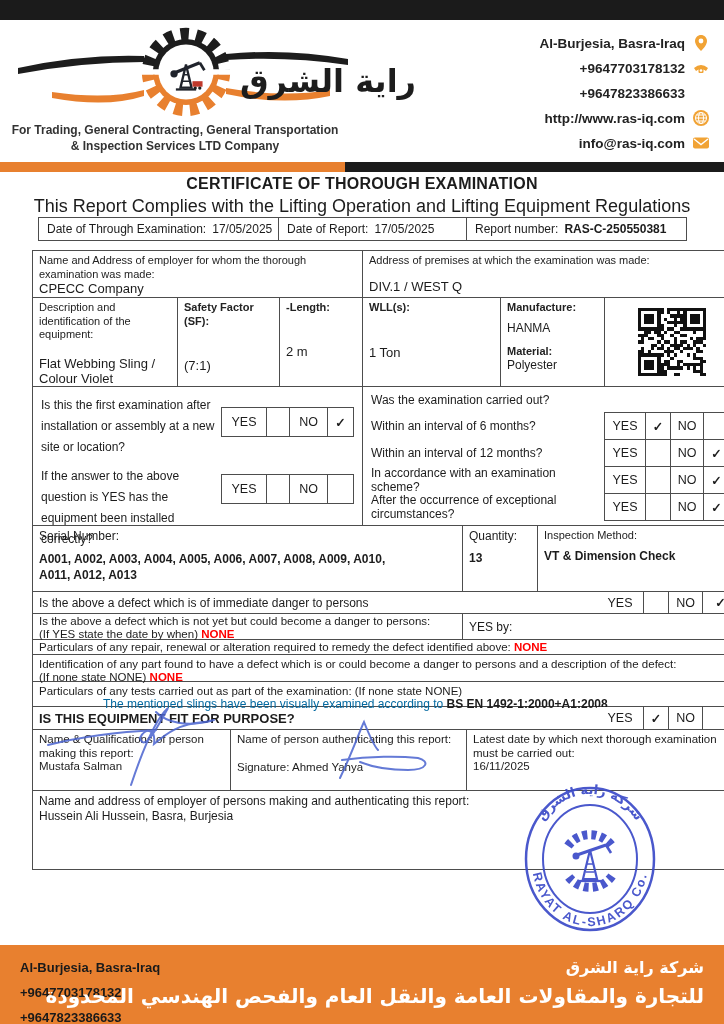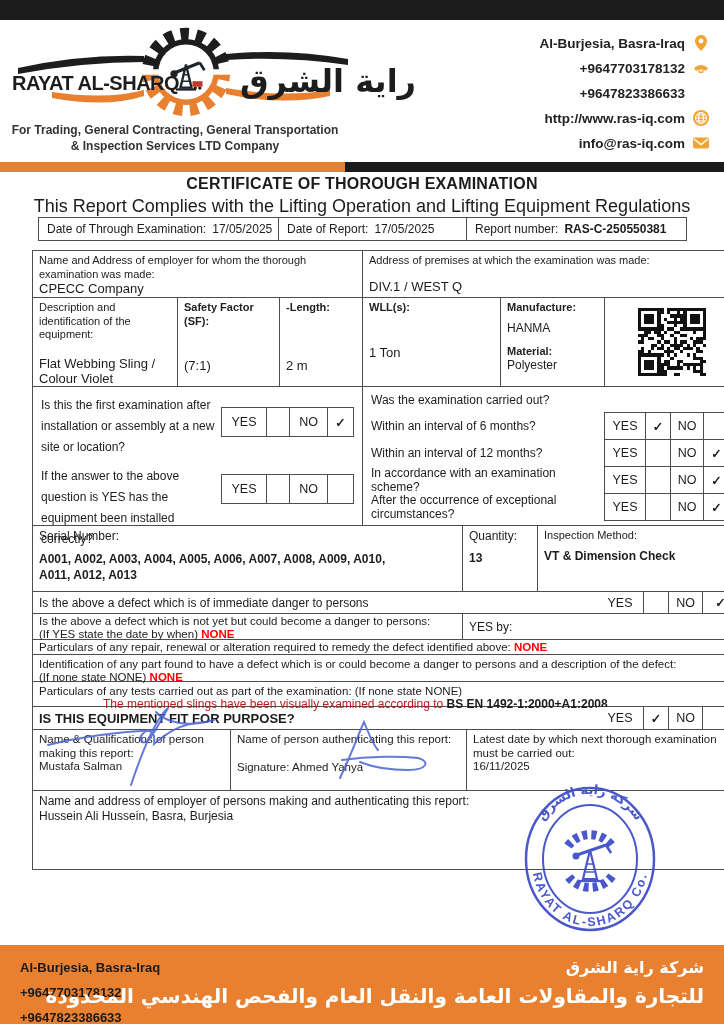--- a/index.html
+++ b/index.html
@@ -41,21 +41,21 @@
   .daterow .cell:last-child { border-right:none; }
   .maintable { position:absolute; top:250px; left:32px; width:707px; }
   .row { display:flex; border-top:1px solid #4d4d4d; }
   .row:first-child { border-top:none; }
   .col { border-right:1px solid #4d4d4d; padding:3px 6px; }
   .col:last-child { border-right:none; }
   .lbl { font-size:11px; line-height:13.5px; color:#222; }
   .val { font-size:13px; }
   .b { font-weight:bold; }
   .red { color:#ff0000; }
-  .olive { color:#b91c1c; }
+  .olive { color:#0369a1; }
 
   
   .ckgrid { display:grid; border:1px solid #4d4d4d; background:#fff; }
   .ckgrid > div { display:flex; align-items:center; justify-content:center;
                   font-size:12.5px; border-left:1px solid #4d4d4d; }
   .ckgrid > div:first-child { border-left:none; }
   .ck4 { grid-template-columns:44px 23px 38px 26px; height:30px; }
   .qright-grid { grid-template-columns:40px 25px 33px 26px; height:28px; }
   .inline-grid { grid-template-columns:46px 25px 34px 36px; align-self:stretch; border:none; }
   .inline-grid > div { border-left:1px solid #4d4d4d; }
@@ -115,21 +115,20 @@
         <path d="M65,40 L70,48" stroke-width="3"></path>
         <circle cx="37" cy="52" r="4" fill="#20242c" stroke="none"></circle>
         <path d="M39,69 H61" stroke-width="2.5"></path>
       </g>
       <g>
         <rect x="57" y="60" width="11" height="6" fill="#c0392b"></rect>
         <circle cx="60" cy="67.5" r="1.8" fill="#1d1d1d"></circle>
         <circle cx="65" cy="67.5" r="1.8" fill="#1d1d1d"></circle>
       </g>
     </svg>
-    <div class="logo-en">RAYAT AL-SHARQ</div>
     <div class="logo-ar">راية الشرق</div>
   </div>
   <div class="tagline">
     <div>For Trading, General Contracting, General Transportation</div>
     <div>&amp; Inspection Services LTD Company</div>
   </div>
 
   <div class="contacts">
     <div class="contact-line">
       <span>Al-Burjesia, Basra-Iraq</span>
@@ -209,21 +208,21 @@
       <div class="col" style="width:145px">
         <div class="lbl">Description and identification of the equipment:</div>
         <div class="val" style="margin-top:14px">Flat Webbing Sling / Colour Violet</div>
       </div>
       <div class="col" style="width:102px">
         <div class="lbl b">Safety Factor (SF):</div>
         <div class="val" style="margin-top:30px">(7:1)</div>
       </div>
       <div class="col" style="width:83px">
         <div class="lbl b">-Length:</div>
-        <div class="val" style="margin-top:43px">2 m</div>
+        <div class="val" style="margin-top:29px">2 m</div>
       </div>
       <div class="col" style="width:138px">
         <div class="lbl b">WLL(s):</div>
         <div class="val" style="margin-top:30px">1 Ton</div>
       </div>
       <div class="col" style="width:104px">
         <div class="lbl b">Manufacture:</div>
         <div class="val" style="margin-top:6px; font-size:12px">HANMA</div>
         <div class="lbl b" style="margin-top:10px">Material:</div>
         <div class="val" style="font-size:12px">Polyester</div>

